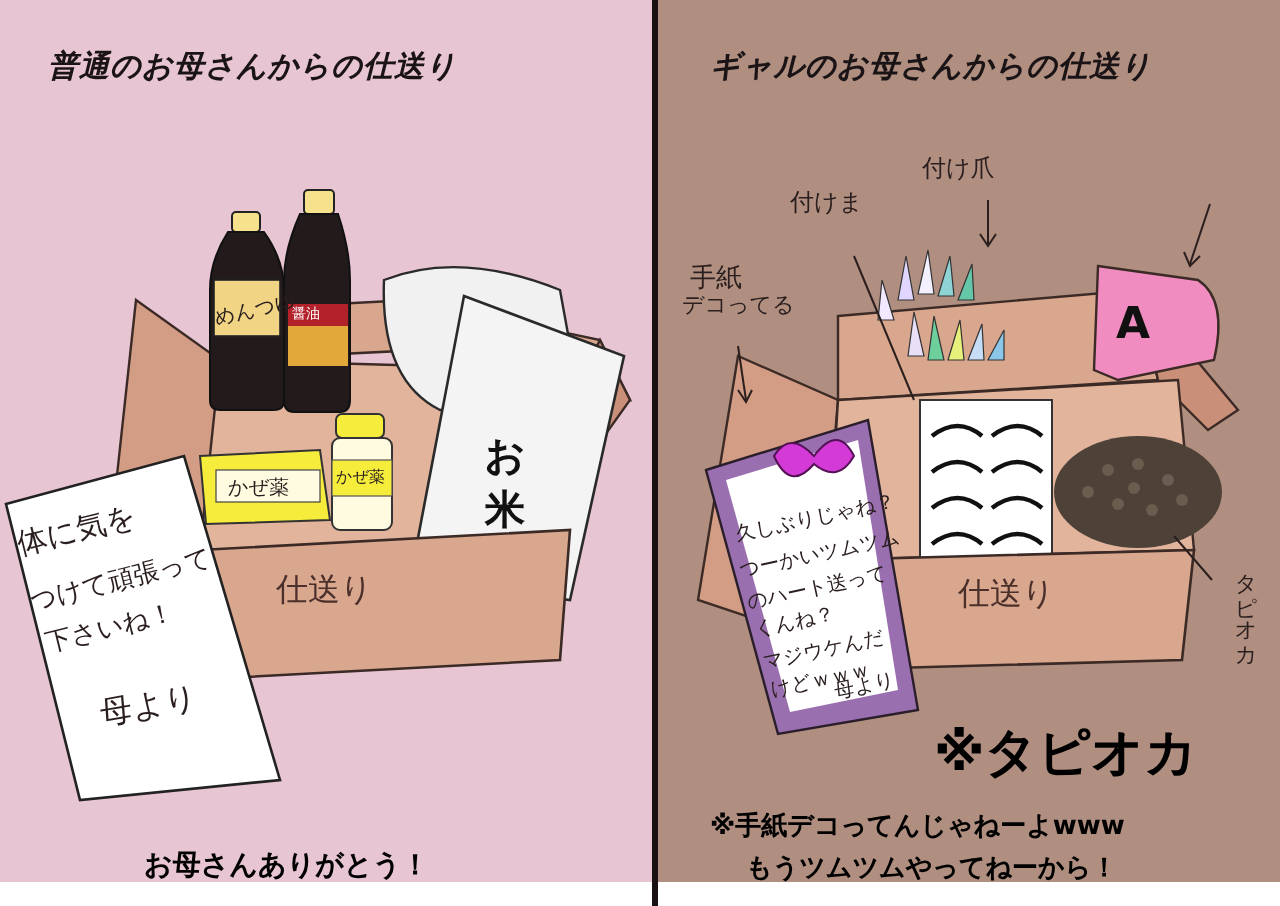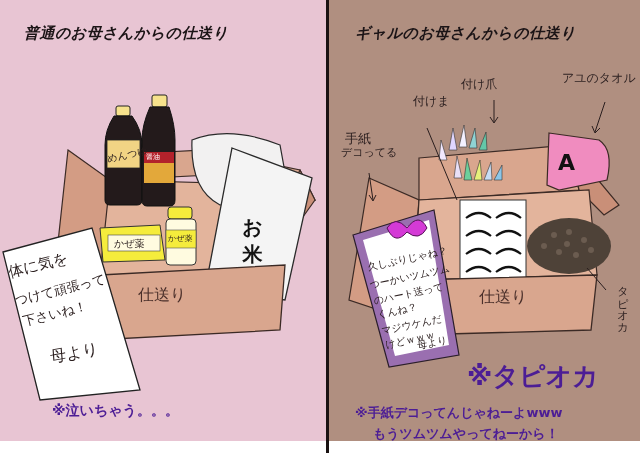--- a/index.html
+++ b/index.html
@@ -6,21 +6,21 @@
   body { width:640px; height:453px; overflow:hidden; font-family:"DejaVu Sans", sans-serif; }
   .wrap { position:relative; width:640px; height:453px; display:flex; }
   .panel { position:relative; height:441px; overflow:hidden; }
   .left { width:326px; background:#e8c5d3; }
   .divider { width:3px; background:#1a1212; }
   .right { width:311px; background:#b08f80; }
   .title { position:absolute; top:24px; font-weight:bold; font-size:15px; color:#1b1416; font-style:italic; letter-spacing:0.5px; white-space:nowrap; }
   .left .title { left:24px; }
   .right .title { left:26px; }
   .hand { position:absolute; font-family:"DejaVu Sans", sans-serif; color:#2a1e1e; white-space:nowrap; }
-  .caption { position:absolute; font-weight:bold; color:#4c1d95; white-space:nowrap; }
+  .caption { position:absolute; font-weight:bold; color:#000000; white-space:nowrap; }
   svg { position:absolute; left:0; top:0; }
 </style>
 </head>
 <body>
 
 <div class="wrap">
 
   <div class="panel left">
     <svg width="326" height="453" viewBox="0 0 326 453">
 
@@ -62,21 +62,21 @@
     <div class="hand" style="left:114px;top:237px;font-size:10px;">かぜ薬</div>
     <div class="hand" style="left:168px;top:233px;font-size:8px;">かぜ薬</div>
     <div class="hand" style="left:240px;top:205px;font-size:20px;font-weight:bold;writing-mode:vertical-rl;color:#111;">お米</div>
     <div class="hand" style="left:138px;top:285px;font-size:16px;color:#4a2f2a;">仕送り</div>
 
     <div class="hand" style="left:8px;top:256px;font-size:15px;transform:rotate(-14deg);">体に気を</div>
     <div class="hand" style="left:14px;top:281px;font-size:13px;transform:rotate(-14deg);">つけて頑張って</div>
     <div class="hand" style="left:22px;top:305px;font-size:13px;transform:rotate(-14deg);">下さいね！</div>
     <div class="hand" style="left:50px;top:343px;font-size:16px;transform:rotate(-10deg);">母より</div>
 
-    <div class="caption" style="left:52px;top:402px;font-size:14px;">※泣いちゃう。。。</div>
+    <div class="caption" style="left:72px;top:424px;font-size:14px;">お母さんありがとう！</div>
   </div>
 
   <div class="divider"></div>
 
   <div class="panel right">
     <svg width="311" height="453" viewBox="0 0 311 453">
 
       <polygon points="40,178 90,200 80,320 20,300" fill="#d39c84" stroke="#3b2a25" stroke-width="1.2"></polygon>
       <polygon points="90,158 240,145 250,190 90,200" fill="#d9a68e" stroke="#3b2a25" stroke-width="1.2"></polygon>
       <polygon points="240,145 290,205 275,215 250,190" fill="#c98f78" stroke="#3b2a25" stroke-width="1.2"></polygon>
@@ -136,22 +136,21 @@
         <line x1="98" y1="128" x2="128" y2="200"></line>
         <line x1="40" y1="173" x2="44" y2="200"></line>
           <path d="M40,195 L44,201 L47,195"></path>
         <line x1="277" y1="290" x2="258" y2="268"></line>
       </g>
     </svg>
 
     <div class="title">ギャルのお母さんからの仕送り</div>
 
     <div class="hand" style="left:132px;top:76px;font-size:12px;">付け爪</div>
-    <div class="hand" style="left:233px;top:70px;font-size:12px;">アユのタオル</div>
-    <div class="hand" style="left:84px;top:93px;font-size:12px;font-family:Liberation Mono, monospace;">付けま</div>
+    <div class="hand" style="left:66px;top:93px;font-size:12px;font-family:Liberation Mono, monospace;">付けま</div>
     <div class="hand" style="left:16px;top:130px;font-size:13px;">手紙</div>
     <div class="hand" style="left:12px;top:145px;font-size:11px;font-family:Liberation Serif, serif;">デコってる</div>
     <div class="hand" style="left:285px;top:278px;font-size:11px;writing-mode:vertical-rl;">タピオカ</div>
 
     <div class="hand" style="left:229px;top:150px;font-size:22px;font-weight:bold;color:#111;">A</div>
     <div class="hand" style="left:150px;top:287px;font-size:16px;color:#4a2f2a;">仕送り</div>
 
     <div class="hand" style="left:38px;top:252px;font-size:10px;transform:rotate(-12deg);">久しぶりじゃね？</div>
     <div class="hand" style="left:40px;top:270px;font-size:10px;transform:rotate(-12deg);">つーかいツムツム</div>
     <div class="hand" style="left:44px;top:287px;font-size:10px;transform:rotate(-12deg);">のハート送って</div>

